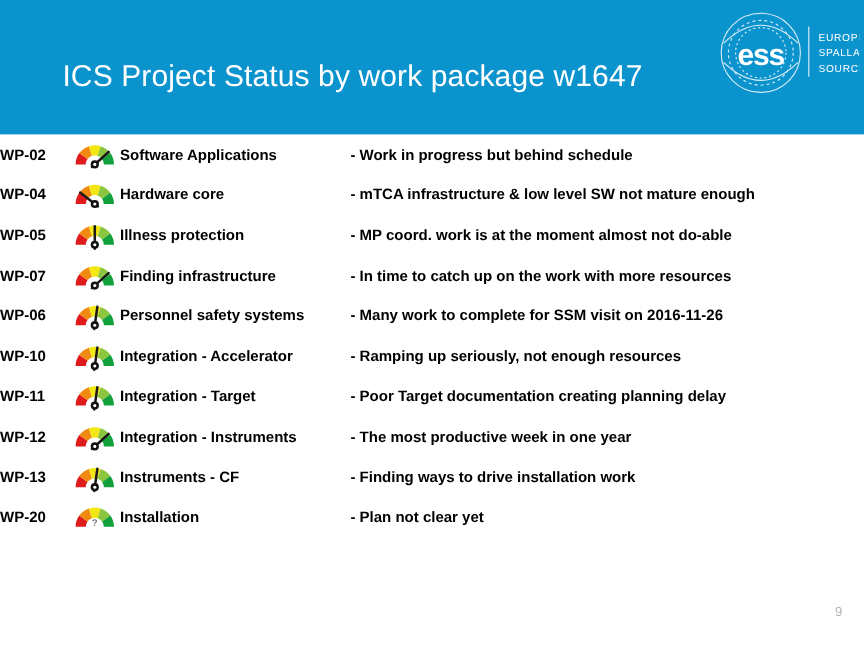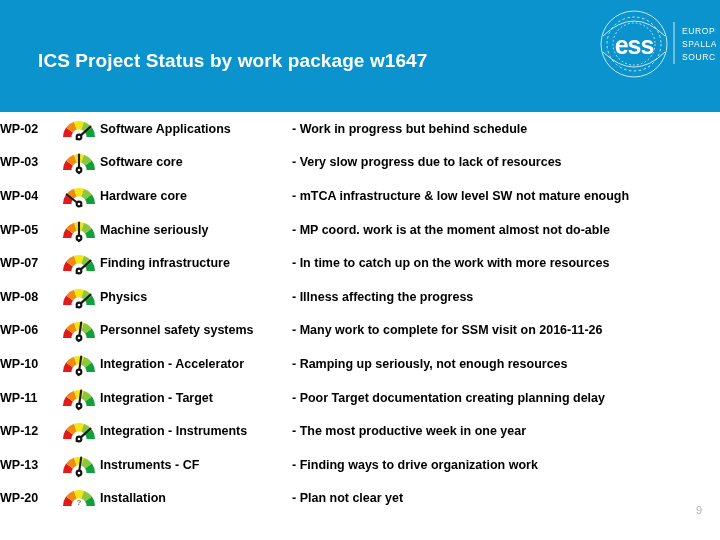--- a/index.html
+++ b/index.html
@@ -19,24 +19,24 @@
   #header-band {
     position: absolute;
     left: 0; top: 0;
     width: 720px;
     height: 112px;
     background: #0b93cd;
     box-sizing: border-box;
   }
   #slide-title {
     position: absolute;
-    left: 38px;
+    left: 52px;
     top: 50px;
-    font-size: 19px;
-    font-weight: 700;
+    font-size: 25px;
+    font-weight: 400;
     color: #ffffff;
     letter-spacing: 0.1px;
     white-space: nowrap;
   }
 
   
   #ess-logo {
     position: absolute;
     left: 594px;
     top: 2px;
@@ -137,35 +137,20 @@
               <path d="M22.94 5.78 A16 16 0 0 1 30.94 11.60 L24.07 16.59 A7.5 7.5 0 0 0 20.32 13.87 Z" fill="#8cc63e"></path>
               <path d="M30.94 11.60 A16 16 0 0 1 34.00 21.00 L25.50 21.00 A7.5 7.5 0 0 0 24.07 16.59 Z" fill="#12a03c"></path>
               <line x1="15.62" y1="23.14" x2="29.52" y2="10.63" stroke="#1a1a1a" stroke-width="2.1" stroke-linecap="round"></line>
               <circle cx="18" cy="21" r="3.4" fill="#111111"></circle>
               <circle cx="18" cy="21" r="1.3" fill="#ffffff"></circle>
             </svg></span></td>
         <td class="c-name">Software Applications</td>
         <td class="c-comment">- Work in progress but behind schedule</td>
       </tr>
       <tr>
-        <td class="c-code">WP-03</td>
-        <td class="c-gauge"><span class="gauge"><svg width="36" height="26" viewBox="0 0 36 26" xmlns="http://www.w3.org/2000/svg">
-              <path d="M2.00 21.00 A16 16 0 0 1 5.06 11.60 L11.93 16.59 A7.5 7.5 0 0 0 10.50 21.00 Z" fill="#e01b1b"></path>
-              <path d="M5.06 11.60 A16 16 0 0 1 13.06 5.78 L15.68 13.87 A7.5 7.5 0 0 0 11.93 16.59 Z" fill="#f08a10"></path>
-              <path d="M13.06 5.78 A16 16 0 0 1 22.94 5.78 L20.32 13.87 A7.5 7.5 0 0 0 15.68 13.87 Z" fill="#f2e713"></path>
-              <path d="M22.94 5.78 A16 16 0 0 1 30.94 11.60 L24.07 16.59 A7.5 7.5 0 0 0 20.32 13.87 Z" fill="#8cc63e"></path>
-              <path d="M30.94 11.60 A16 16 0 0 1 34.00 21.00 L25.50 21.00 A7.5 7.5 0 0 0 24.07 16.59 Z" fill="#12a03c"></path>
-              <line x1="18.00" y1="24.20" x2="18.00" y2="5.50" stroke="#1a1a1a" stroke-width="2.1" stroke-linecap="round"></line>
-              <circle cx="18" cy="21" r="3.4" fill="#111111"></circle>
-              <circle cx="18" cy="21" r="1.3" fill="#ffffff"></circle>
-            </svg></span></td>
-        <td class="c-name">Software core</td>
-        <td class="c-comment">- Very slow progress due to lack of resources</td>
-      </tr>
-      <tr>
         <td class="c-code">WP-04</td>
         <td class="c-gauge"><span class="gauge"><svg width="36" height="26" viewBox="0 0 36 26" xmlns="http://www.w3.org/2000/svg">
               <path d="M2.00 21.00 A16 16 0 0 1 5.06 11.60 L11.93 16.59 A7.5 7.5 0 0 0 10.50 21.00 Z" fill="#e01b1b"></path>
               <path d="M5.06 11.60 A16 16 0 0 1 13.06 5.78 L15.68 13.87 A7.5 7.5 0 0 0 11.93 16.59 Z" fill="#f08a10"></path>
               <path d="M13.06 5.78 A16 16 0 0 1 22.94 5.78 L20.32 13.87 A7.5 7.5 0 0 0 15.68 13.87 Z" fill="#f2e713"></path>
               <path d="M22.94 5.78 A16 16 0 0 1 30.94 11.60 L24.07 16.59 A7.5 7.5 0 0 0 20.32 13.87 Z" fill="#8cc63e"></path>
               <path d="M30.94 11.60 A16 16 0 0 1 34.00 21.00 L25.50 21.00 A7.5 7.5 0 0 0 24.07 16.59 Z" fill="#12a03c"></path>
               <line x1="20.52" y1="22.97" x2="5.79" y2="11.46" stroke="#1a1a1a" stroke-width="2.1" stroke-linecap="round"></line>
               <circle cx="18" cy="21" r="3.4" fill="#111111"></circle>
               <circle cx="18" cy="21" r="1.3" fill="#ffffff"></circle>
@@ -178,54 +163,39 @@
         <td class="c-gauge"><span class="gauge"><svg width="36" height="26" viewBox="0 0 36 26" xmlns="http://www.w3.org/2000/svg">
               <path d="M2.00 21.00 A16 16 0 0 1 5.06 11.60 L11.93 16.59 A7.5 7.5 0 0 0 10.50 21.00 Z" fill="#e01b1b"></path>
               <path d="M5.06 11.60 A16 16 0 0 1 13.06 5.78 L15.68 13.87 A7.5 7.5 0 0 0 11.93 16.59 Z" fill="#f08a10"></path>
               <path d="M13.06 5.78 A16 16 0 0 1 22.94 5.78 L20.32 13.87 A7.5 7.5 0 0 0 15.68 13.87 Z" fill="#f2e713"></path>
               <path d="M22.94 5.78 A16 16 0 0 1 30.94 11.60 L24.07 16.59 A7.5 7.5 0 0 0 20.32 13.87 Z" fill="#8cc63e"></path>
               <path d="M30.94 11.60 A16 16 0 0 1 34.00 21.00 L25.50 21.00 A7.5 7.5 0 0 0 24.07 16.59 Z" fill="#12a03c"></path>
               <line x1="18.00" y1="24.20" x2="18.00" y2="5.50" stroke="#1a1a1a" stroke-width="2.1" stroke-linecap="round"></line>
               <circle cx="18" cy="21" r="3.4" fill="#111111"></circle>
               <circle cx="18" cy="21" r="1.3" fill="#ffffff"></circle>
             </svg></span></td>
-        <td class="c-name">Machine seriously</td>
+        <td class="c-name">Illness protection</td>
         <td class="c-comment">- MP coord. work is at the moment almost not do-able</td>
       </tr>
       <tr>
         <td class="c-code">WP-07</td>
         <td class="c-gauge"><span class="gauge"><svg width="36" height="26" viewBox="0 0 36 26" xmlns="http://www.w3.org/2000/svg">
               <path d="M2.00 21.00 A16 16 0 0 1 5.06 11.60 L11.93 16.59 A7.5 7.5 0 0 0 10.50 21.00 Z" fill="#e01b1b"></path>
               <path d="M5.06 11.60 A16 16 0 0 1 13.06 5.78 L15.68 13.87 A7.5 7.5 0 0 0 11.93 16.59 Z" fill="#f08a10"></path>
               <path d="M13.06 5.78 A16 16 0 0 1 22.94 5.78 L20.32 13.87 A7.5 7.5 0 0 0 15.68 13.87 Z" fill="#f2e713"></path>
               <path d="M22.94 5.78 A16 16 0 0 1 30.94 11.60 L24.07 16.59 A7.5 7.5 0 0 0 20.32 13.87 Z" fill="#8cc63e"></path>
               <path d="M30.94 11.60 A16 16 0 0 1 34.00 21.00 L25.50 21.00 A7.5 7.5 0 0 0 24.07 16.59 Z" fill="#12a03c"></path>
               <line x1="15.62" y1="23.14" x2="29.52" y2="10.63" stroke="#1a1a1a" stroke-width="2.1" stroke-linecap="round"></line>
               <circle cx="18" cy="21" r="3.4" fill="#111111"></circle>
               <circle cx="18" cy="21" r="1.3" fill="#ffffff"></circle>
             </svg></span></td>
         <td class="c-name">Finding infrastructure</td>
         <td class="c-comment">- In time to catch up on the work with more resources</td>
       </tr>
       <tr>
-        <td class="c-code">WP-08</td>
-        <td class="c-gauge"><span class="gauge"><svg width="36" height="26" viewBox="0 0 36 26" xmlns="http://www.w3.org/2000/svg">
-              <path d="M2.00 21.00 A16 16 0 0 1 5.06 11.60 L11.93 16.59 A7.5 7.5 0 0 0 10.50 21.00 Z" fill="#e01b1b"></path>
-              <path d="M5.06 11.60 A16 16 0 0 1 13.06 5.78 L15.68 13.87 A7.5 7.5 0 0 0 11.93 16.59 Z" fill="#f08a10"></path>
-              <path d="M13.06 5.78 A16 16 0 0 1 22.94 5.78 L20.32 13.87 A7.5 7.5 0 0 0 15.68 13.87 Z" fill="#f2e713"></path>
-              <path d="M22.94 5.78 A16 16 0 0 1 30.94 11.60 L24.07 16.59 A7.5 7.5 0 0 0 20.32 13.87 Z" fill="#8cc63e"></path>
-              <path d="M30.94 11.60 A16 16 0 0 1 34.00 21.00 L25.50 21.00 A7.5 7.5 0 0 0 24.07 16.59 Z" fill="#12a03c"></path>
-              <line x1="15.62" y1="23.14" x2="29.52" y2="10.63" stroke="#1a1a1a" stroke-width="2.1" stroke-linecap="round"></line>
-              <circle cx="18" cy="21" r="3.4" fill="#111111"></circle>
-              <circle cx="18" cy="21" r="1.3" fill="#ffffff"></circle>
-            </svg></span></td>
-        <td class="c-name">Physics</td>
-        <td class="c-comment">- Illness affecting the progress</td>
-      </tr>
-      <tr>
         <td class="c-code">WP-06</td>
         <td class="c-gauge"><span class="gauge"><svg width="36" height="26" viewBox="0 0 36 26" xmlns="http://www.w3.org/2000/svg">
               <path d="M2.00 21.00 A16 16 0 0 1 5.06 11.60 L11.93 16.59 A7.5 7.5 0 0 0 10.50 21.00 Z" fill="#e01b1b"></path>
               <path d="M5.06 11.60 A16 16 0 0 1 13.06 5.78 L15.68 13.87 A7.5 7.5 0 0 0 11.93 16.59 Z" fill="#f08a10"></path>
               <path d="M13.06 5.78 A16 16 0 0 1 22.94 5.78 L20.32 13.87 A7.5 7.5 0 0 0 15.68 13.87 Z" fill="#f2e713"></path>
               <path d="M22.94 5.78 A16 16 0 0 1 30.94 11.60 L24.07 16.59 A7.5 7.5 0 0 0 20.32 13.87 Z" fill="#8cc63e"></path>
               <path d="M30.94 11.60 A16 16 0 0 1 34.00 21.00 L25.50 21.00 A7.5 7.5 0 0 0 24.07 16.59 Z" fill="#12a03c"></path>
               <line x1="17.55" y1="24.17" x2="20.16" y2="5.65" stroke="#1a1a1a" stroke-width="2.1" stroke-linecap="round"></line>
               <circle cx="18" cy="21" r="3.4" fill="#111111"></circle>
               <circle cx="18" cy="21" r="1.3" fill="#ffffff"></circle>
@@ -284,21 +254,21 @@
               <path d="M2.00 21.00 A16 16 0 0 1 5.06 11.60 L11.93 16.59 A7.5 7.5 0 0 0 10.50 21.00 Z" fill="#e01b1b"></path>
               <path d="M5.06 11.60 A16 16 0 0 1 13.06 5.78 L15.68 13.87 A7.5 7.5 0 0 0 11.93 16.59 Z" fill="#f08a10"></path>
               <path d="M13.06 5.78 A16 16 0 0 1 22.94 5.78 L20.32 13.87 A7.5 7.5 0 0 0 15.68 13.87 Z" fill="#f2e713"></path>
               <path d="M22.94 5.78 A16 16 0 0 1 30.94 11.60 L24.07 16.59 A7.5 7.5 0 0 0 20.32 13.87 Z" fill="#8cc63e"></path>
               <path d="M30.94 11.60 A16 16 0 0 1 34.00 21.00 L25.50 21.00 A7.5 7.5 0 0 0 24.07 16.59 Z" fill="#12a03c"></path>
               <line x1="17.55" y1="24.17" x2="20.16" y2="5.65" stroke="#1a1a1a" stroke-width="2.1" stroke-linecap="round"></line>
               <circle cx="18" cy="21" r="3.4" fill="#111111"></circle>
               <circle cx="18" cy="21" r="1.3" fill="#ffffff"></circle>
             </svg></span></td>
         <td class="c-name">Instruments - CF</td>
-        <td class="c-comment">- Finding ways to drive organization work</td>
+        <td class="c-comment">- Finding ways to drive installation work</td>
       </tr>
       <tr>
         <td class="c-code">WP-20</td>
         <td class="c-gauge"><span class="gauge"><svg width="36" height="26" viewBox="0 0 36 26" xmlns="http://www.w3.org/2000/svg">
               <path d="M2.00 21.00 A16 16 0 0 1 5.06 11.60 L11.93 16.59 A7.5 7.5 0 0 0 10.50 21.00 Z" fill="#e01b1b"></path>
               <path d="M5.06 11.60 A16 16 0 0 1 13.06 5.78 L15.68 13.87 A7.5 7.5 0 0 0 11.93 16.59 Z" fill="#f08a10"></path>
               <path d="M13.06 5.78 A16 16 0 0 1 22.94 5.78 L20.32 13.87 A7.5 7.5 0 0 0 15.68 13.87 Z" fill="#f2e713"></path>
               <path d="M22.94 5.78 A16 16 0 0 1 30.94 11.60 L24.07 16.59 A7.5 7.5 0 0 0 20.32 13.87 Z" fill="#8cc63e"></path>
               <path d="M30.94 11.60 A16 16 0 0 1 34.00 21.00 L25.50 21.00 A7.5 7.5 0 0 0 24.07 16.59 Z" fill="#12a03c"></path>
               <text x="18" y="20" text-anchor="middle" font-size="8" font-family="'Liberation Sans', sans-serif" fill="#7a7a7a">?</text>

